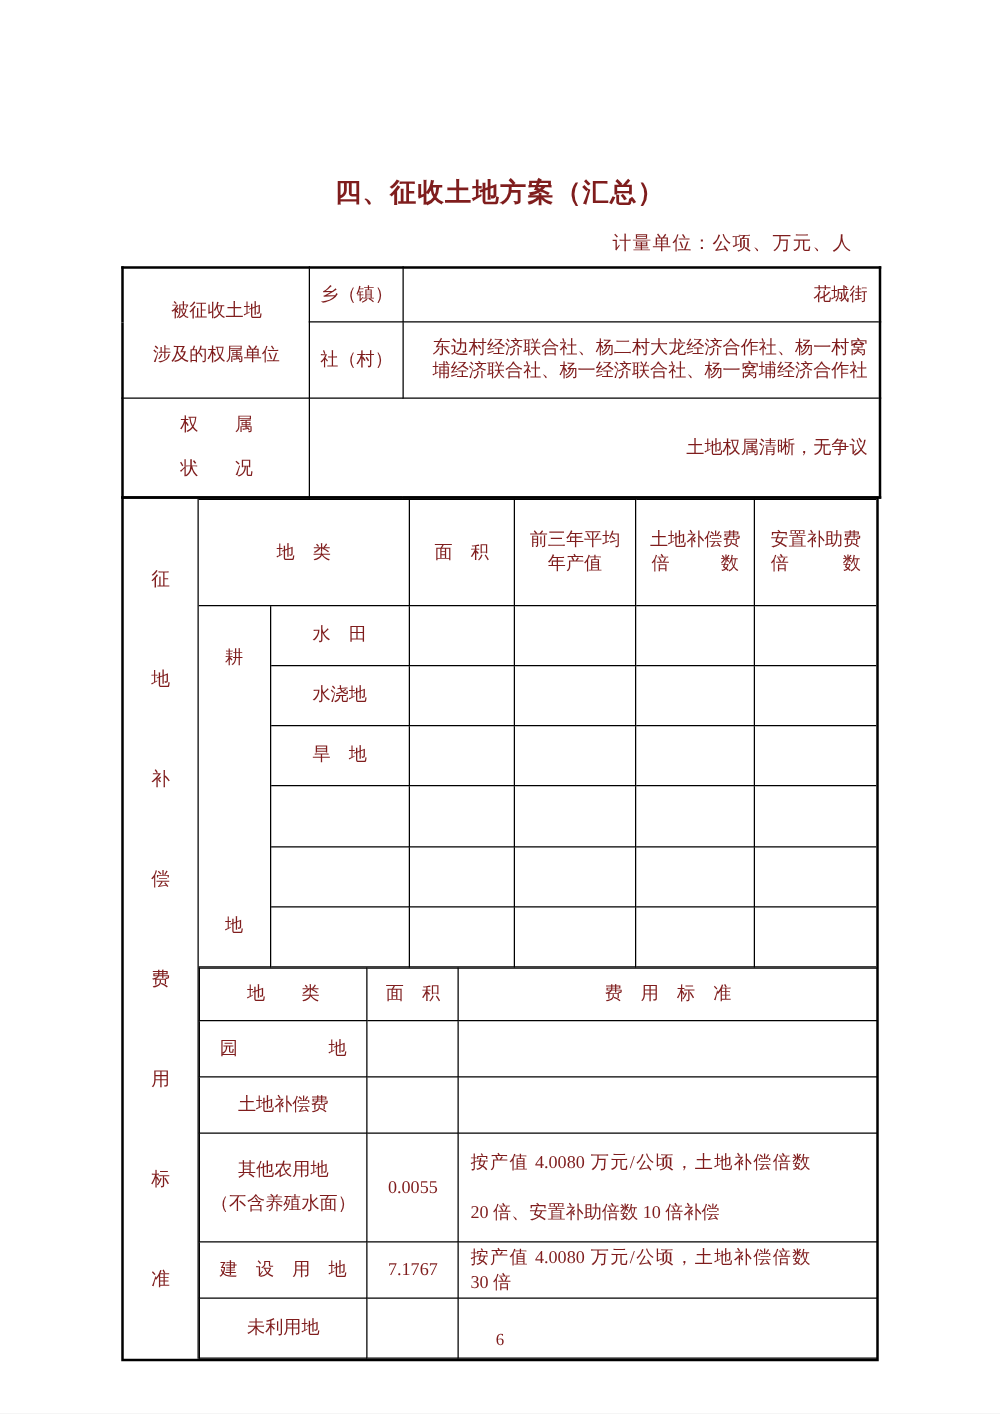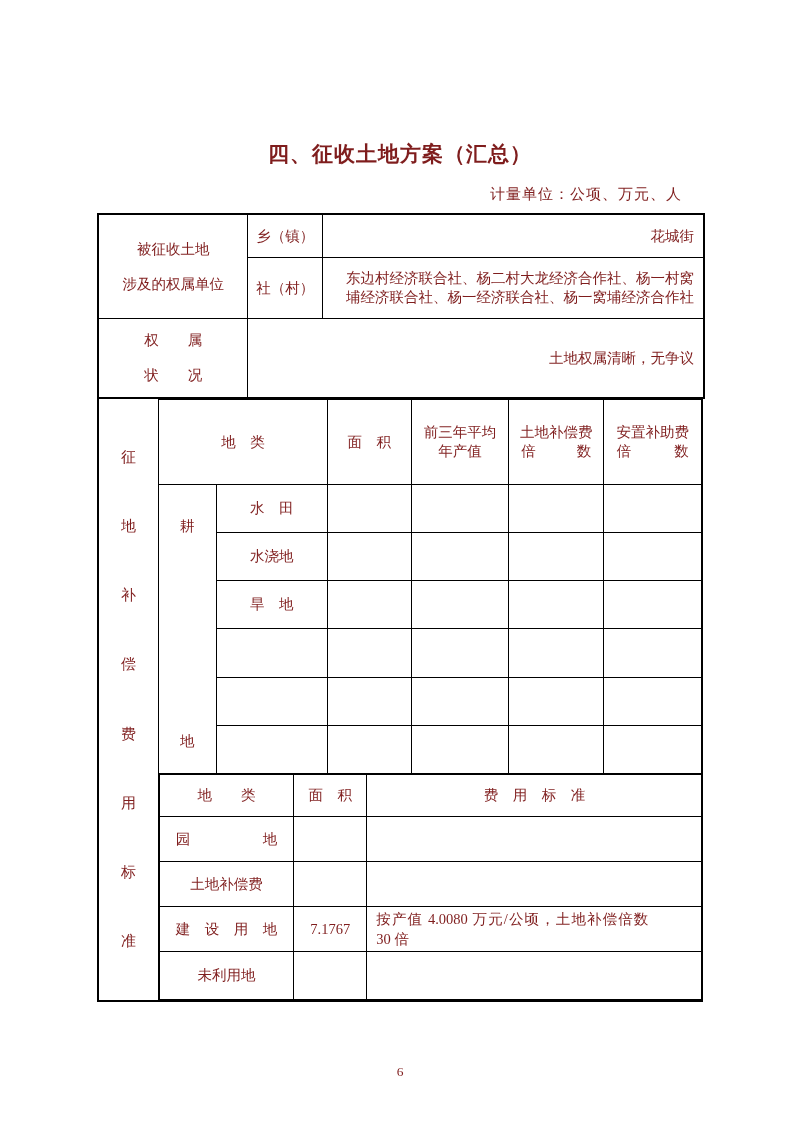--- a/index.html
+++ b/index.html
@@ -232,20 +232,32 @@
           <tr class="row-forest">
             <td class="name first-col-edge">园　　　　　地</td>
             <td></td>
             <td class="fee right-edge"></td>
           </tr>
           <tr class="row-forest">
             <td class="name first-col-edge">土地补偿费</td>
             <td></td>
             <td class="fee right-edge"></td>
           </tr>
+          <tr class="row-other">
+            <td class="name first-col-edge">
+              <div class="two-stack" style="gap:8px">
+                <div>其他农用地</div>
+                <div>（不含养殖水面）</div>
+              </div>
+            </td>
+            <td>0.0055</td>
+            <td class="fee fee-tall right-edge">
+              <div class="fee-text">按产值 4.0080 万元/公顷，土地补偿倍数 20 倍、安置补助倍数 10 倍补偿</div>
+            </td>
+          </tr>
           <tr class="row-build">
             <td class="name first-col-edge">建　设　用　地</td>
             <td>7.1767</td>
             <td class="fee fee-short right-edge" style="vertical-align:top">
               <div class="fee-text">按产值 4.0080 万元/公顷，土地补偿倍数 30 倍</div>
             </td>
           </tr>
           <tr class="row-unused">
             <td class="name first-col-edge">未利用地</td>
             <td></td>

